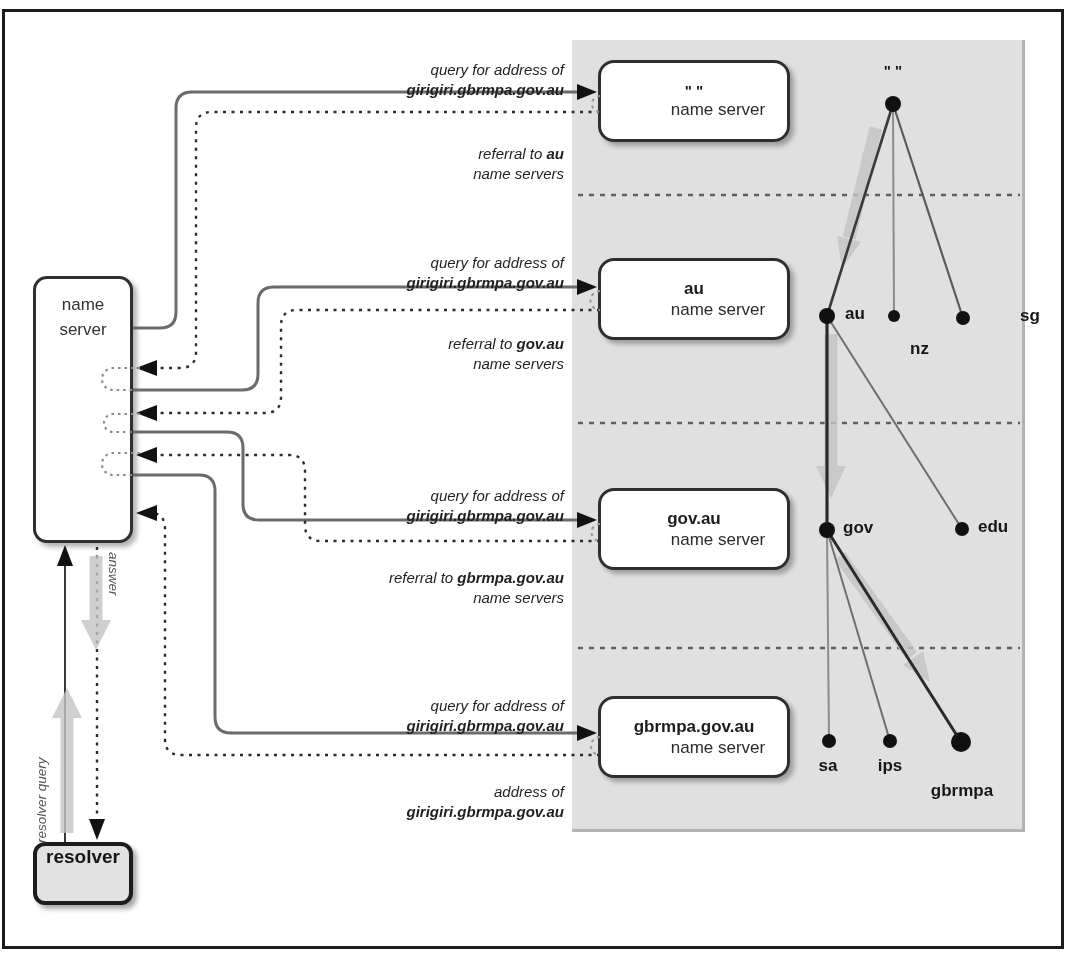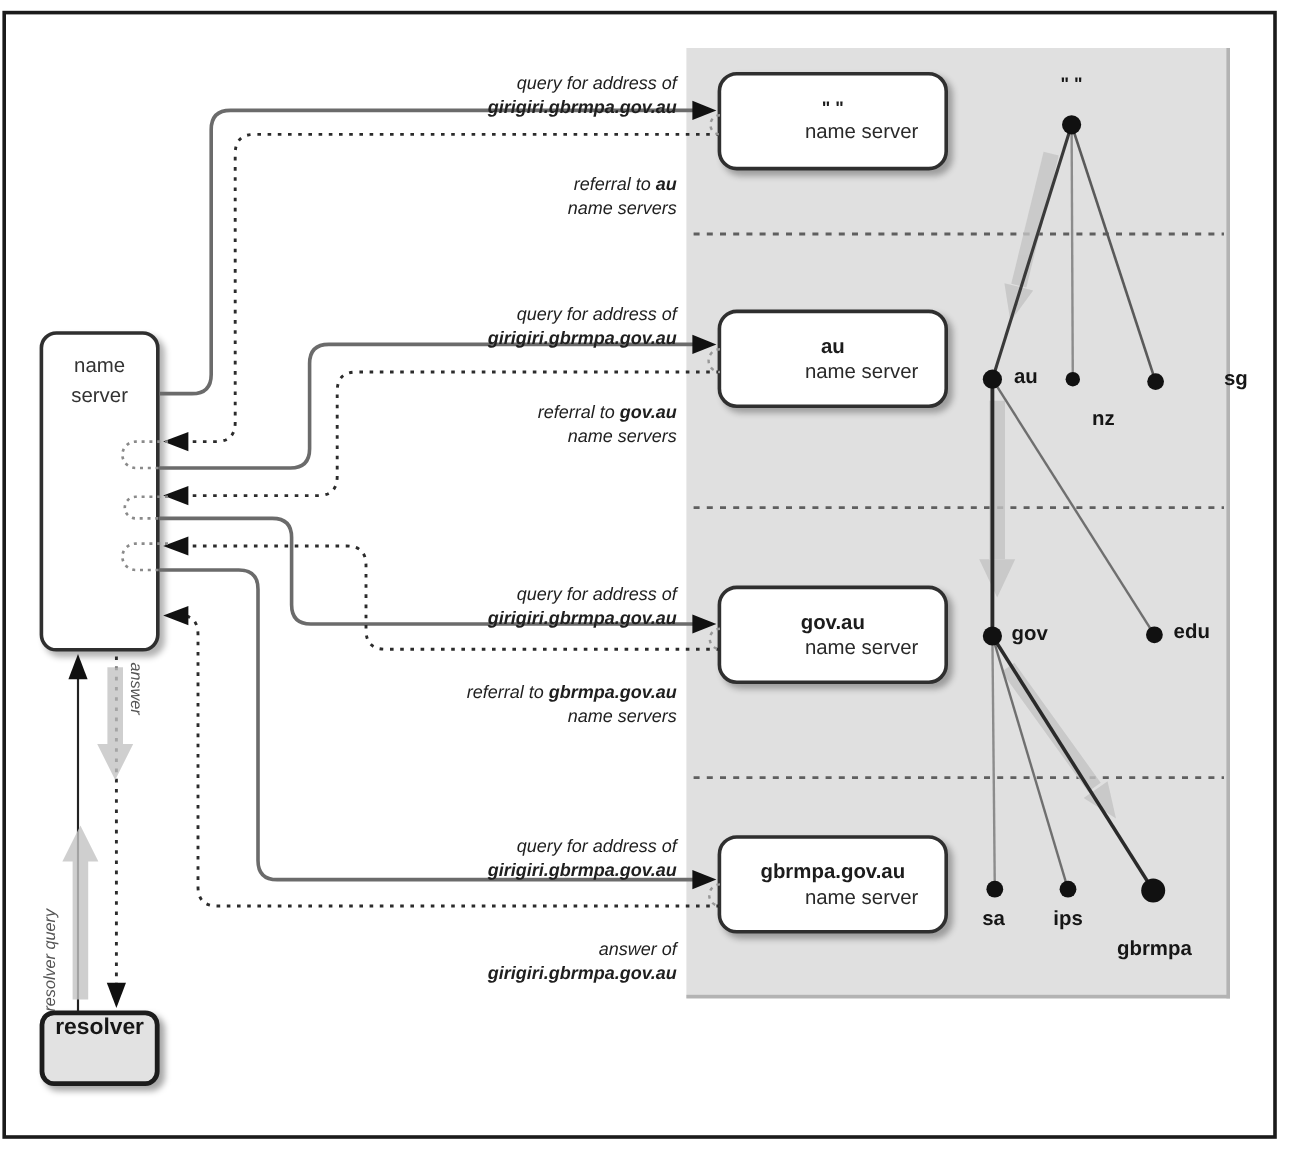--- a/index.html
+++ b/index.html
@@ -179,21 +179,21 @@
   </div>
   <div class="ann" style="top:546px;">
     <div><span>referral to </span><b>gbrmpa.gov.au</b></div>
     <div>name servers</div>
   </div>
   <div class="ann" style="top:674px;">
     <div>query for address of</div>
     <b>girigiri.gbrmpa.gov.au</b>
   </div>
   <div class="ann" style="top:760px;">
-    <div>answer of</div>
+    <div>address of</div>
     <b>girigiri.gbrmpa.gov.au</b>
   </div>
 
   <div class="tlabel tcenter" style="left:864px;top:62px;width:58px;font-size:15px;">" "</div>
   <div class="tlabel" style="left:845px;top:304px;">au</div>
   <div class="tlabel" style="left:910px;top:304px;margin-top:35px;">nz</div>
   <div class="tlabel" style="left:1020px;top:306px;">sg</div>
   <div class="tlabel" style="left:843px;top:518px;">gov</div>
   <div class="tlabel" style="left:978px;top:517px;">edu</div>
   <div class="tlabel tcenter" style="left:806px;top:756px;width:44px;">sa</div>

